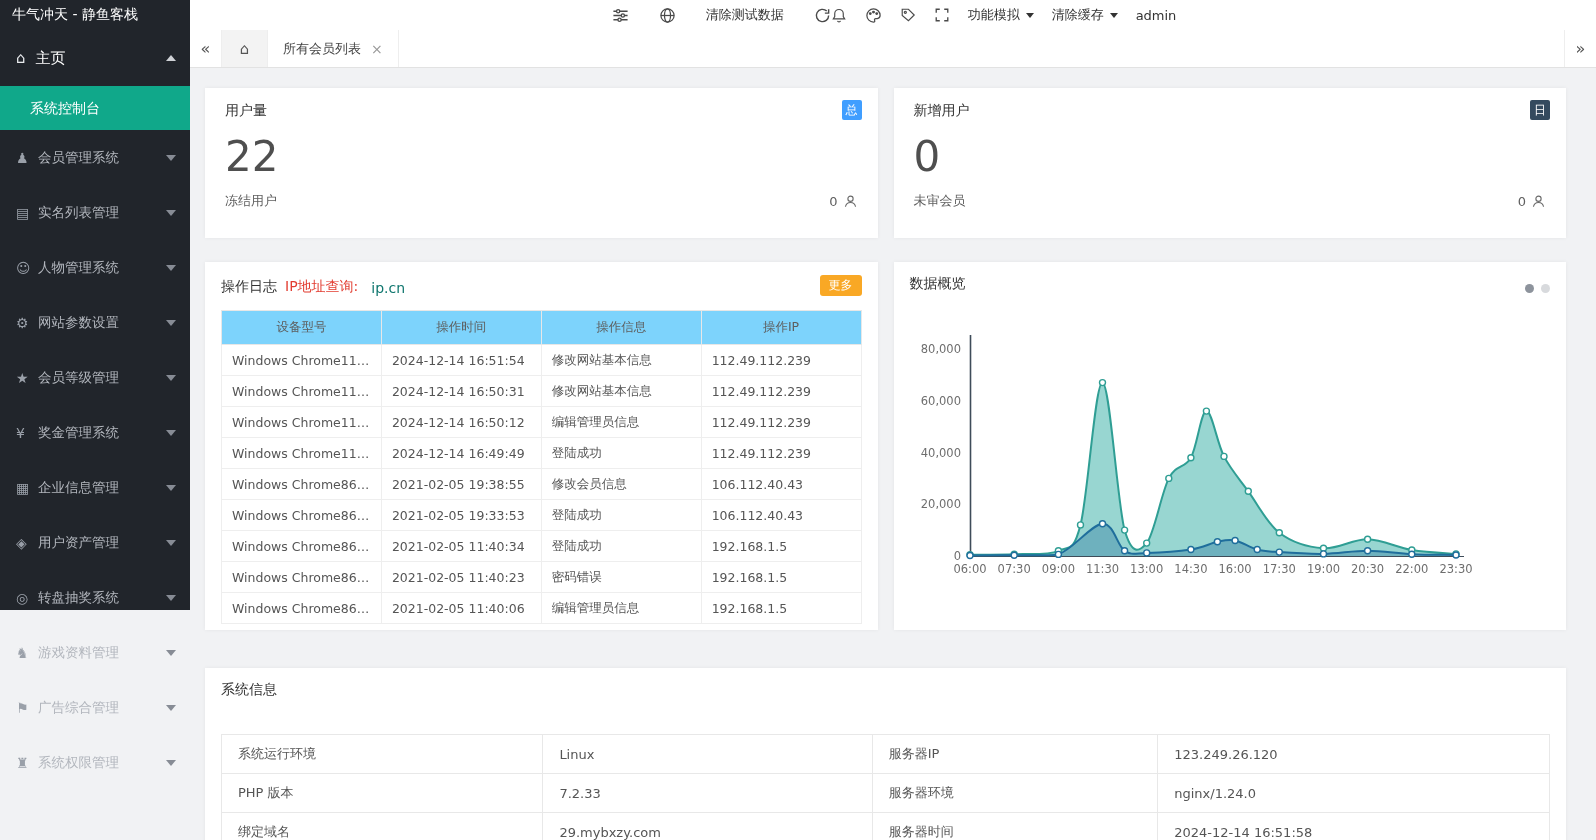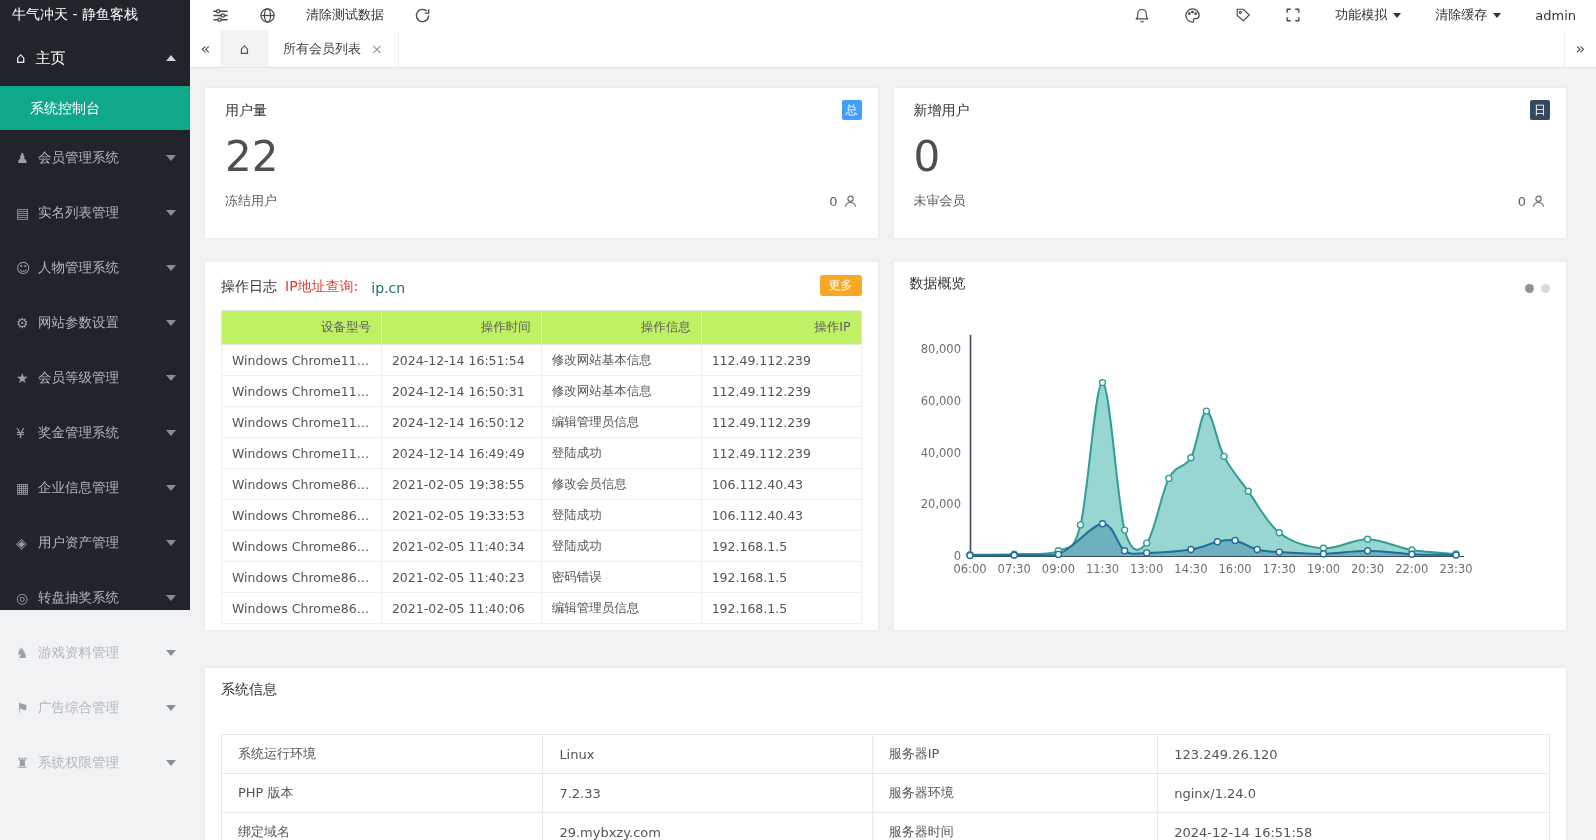--- a/index.html
+++ b/index.html
@@ -14,24 +14,24 @@
   .side-home .spacer{flex:1}
   .side-console{height:44px;line-height:44px;background:var(--accent,#10a88a);color:#fff;font-size:14px;padding-left:30px;cursor:pointer}
   .side-item{height:55px;display:flex;align-items:center;padding:0 14px 0 16px;font-size:13.5px;cursor:pointer}
   .side-item .side-icon{width:22px;font-size:14px;color:#9aa0a9}
   .side-item .side-label{flex:1}
   .chev{width:0;height:0;border-left:5px solid transparent;border-right:5px solid transparent}
   .chev.up{border-bottom:6px solid #cfd2d6}
   .chev.down{border-top:6px solid #878c95}
 
   
-  .topbar{position:absolute;left:190px;top:0;right:0;height:30px;background:#fff;display:flex;align-items:center;justify-content:space-between;padding:0 20px 0 22px;z-index:4}
+  .topbar{position:absolute;left:190px;top:0;right:0;height:30px;background:#fff;display:flex;align-items:center;justify-content:center;padding:0 20px 0 22px;z-index:4}
   .tb-left,.tb-right{display:flex;align-items:center}
   .tb-left{gap:30px}
-  .tb-right{gap:34px}
+  .tb-right{gap:18px}
   .tb-icon{display:inline-flex;align-items:center;color:#4a4a4a;cursor:pointer}
   .tb-text{font-size:13px;color:#333;cursor:pointer;display:inline-flex;align-items:center;gap:6px;white-space:nowrap}
   .caret{width:0;height:0;border-left:4px solid transparent;border-right:4px solid transparent;border-top:5px solid #333;display:inline-block}
 
   
   .tabbar{position:absolute;left:190px;top:30px;right:0;height:38px;background:#fff;border-bottom:1px solid #e2e2e2;display:flex;align-items:stretch;z-index:4}
   .tab-scroll{width:32px;display:flex;align-items:center;justify-content:center;color:#555;font-size:16px;cursor:pointer;border-right:1px solid #eee}
   .tab-scroll.right{margin-left:auto;border-right:none;border-left:1px solid #eee}
   .tab{display:flex;align-items:center;gap:10px;padding:0 15px;font-size:13px;color:#444;border-right:1px solid #eee;cursor:pointer;white-space:nowrap}
   .tab.home{width:46px;justify-content:center;background:#f3f3f3;font-size:15px;color:#555}
@@ -52,21 +52,21 @@
   .stat-value{font-size:42px;line-height:1;color:#4f4f4f;margin-top:16px}
   .stat-foot{display:flex;justify-content:space-between;align-items:center;margin-top:14px;color:#5f5f5f;font-size:13px}
   .stat-sub{display:inline-flex;align-items:center;gap:5px}
 
   
   .tall{height:368px;overflow:hidden}
   .red-link{color:var(--danger,#e23c30);margin-left:8px}
   .ip-val{margin-left:13px;color:#0f766e}
   .badge-more{margin-left:auto;background:var(--badge-more,#f9a825);color:#fff;font-size:12px;padding:2px 9px;border-radius:3px;cursor:pointer}
   table.oplog{width:calc(100% - 32px);margin:1px 16px 0;border-collapse:collapse;font-size:12.5px;table-layout:fixed}
-  table.oplog th{background:#bef264;color:#5d5d5d;font-weight:400;text-align:right;padding:8px 10px;border:1px solid #e7e7e7}
+  table.oplog th{background:#7dd3fc;color:#5d5d5d;font-weight:400;text-align:center;padding:8px 10px;border:1px solid #e7e7e7}
   table.oplog td{padding:6.5px 10px;color:#555;border:1px solid #eee;overflow:hidden;white-space:nowrap;text-overflow:ellipsis}
 
   
   .dots{margin-left:auto;display:flex;gap:7px;align-items:center}
   .dot{width:9px;height:9px;border-radius:50%;cursor:pointer}
   .dot.on{background:#8d939c}
   .dot.off{background:#d8dadd}
   .chart-title{text-align:center;color:#666;font-size:14px;margin-top:8px}
   .chart{margin-top:4px}
   .chart svg text{font-size:11.5px;fill:#6e6e6e}

